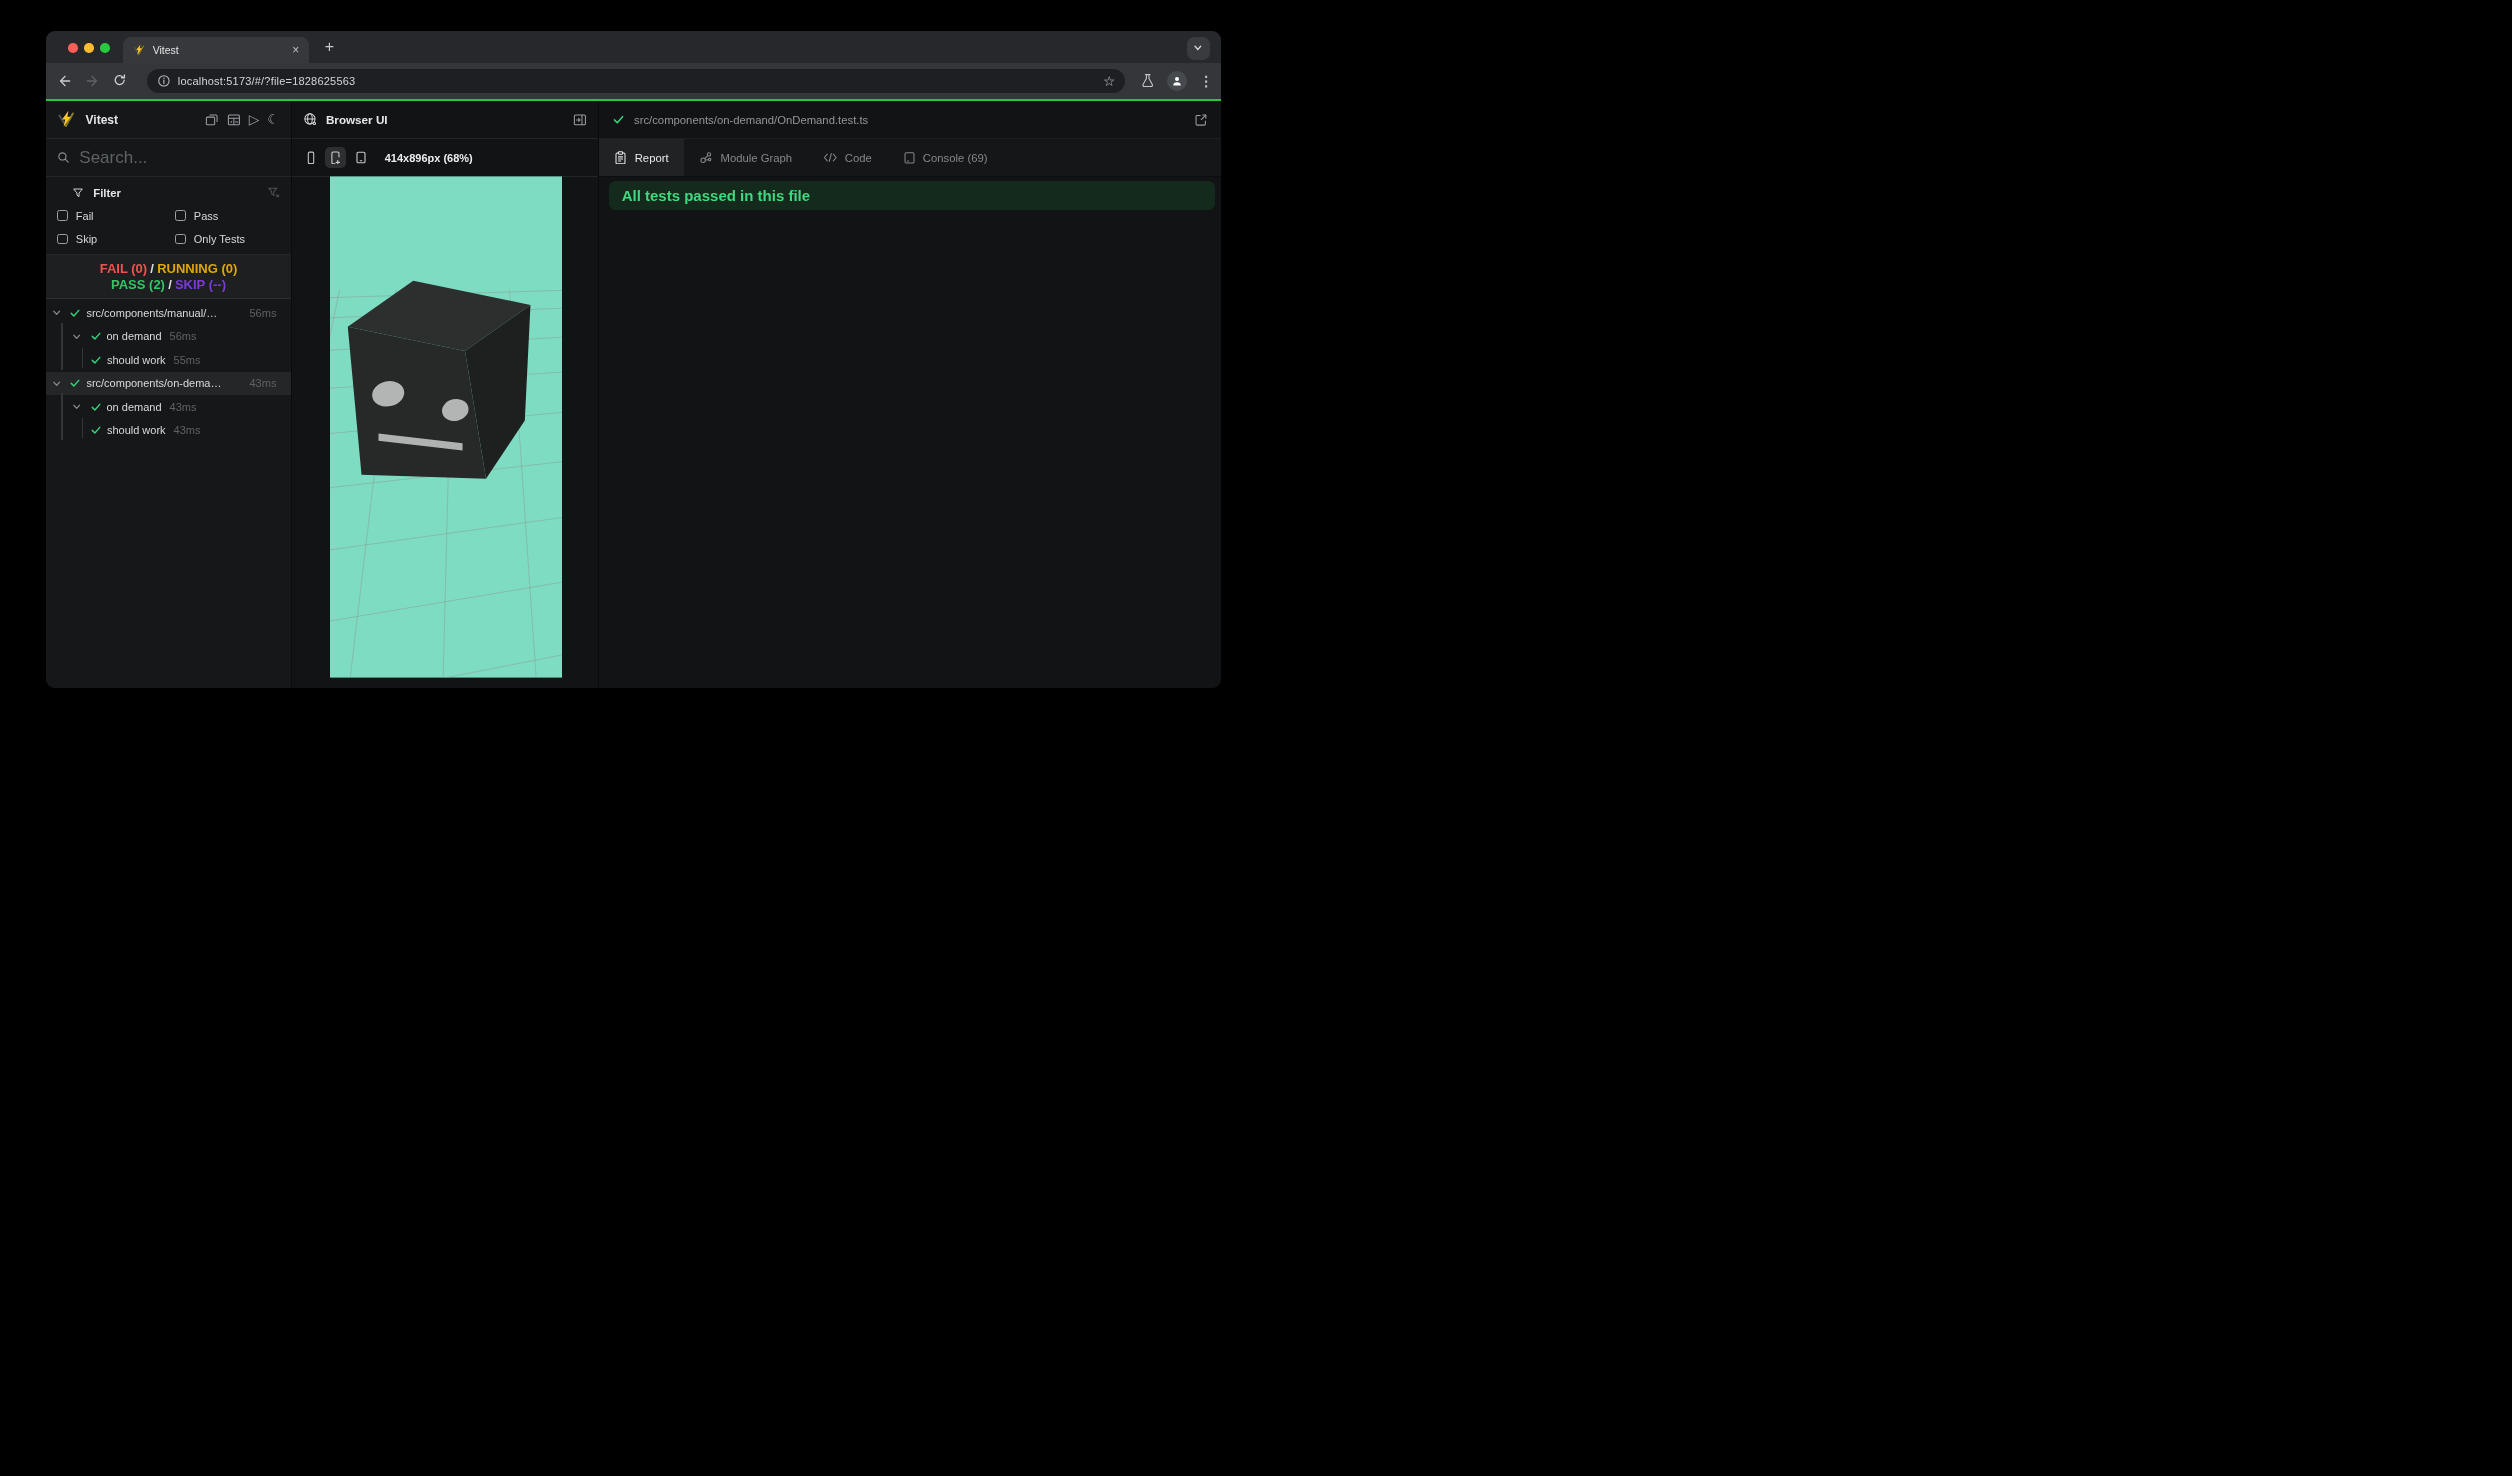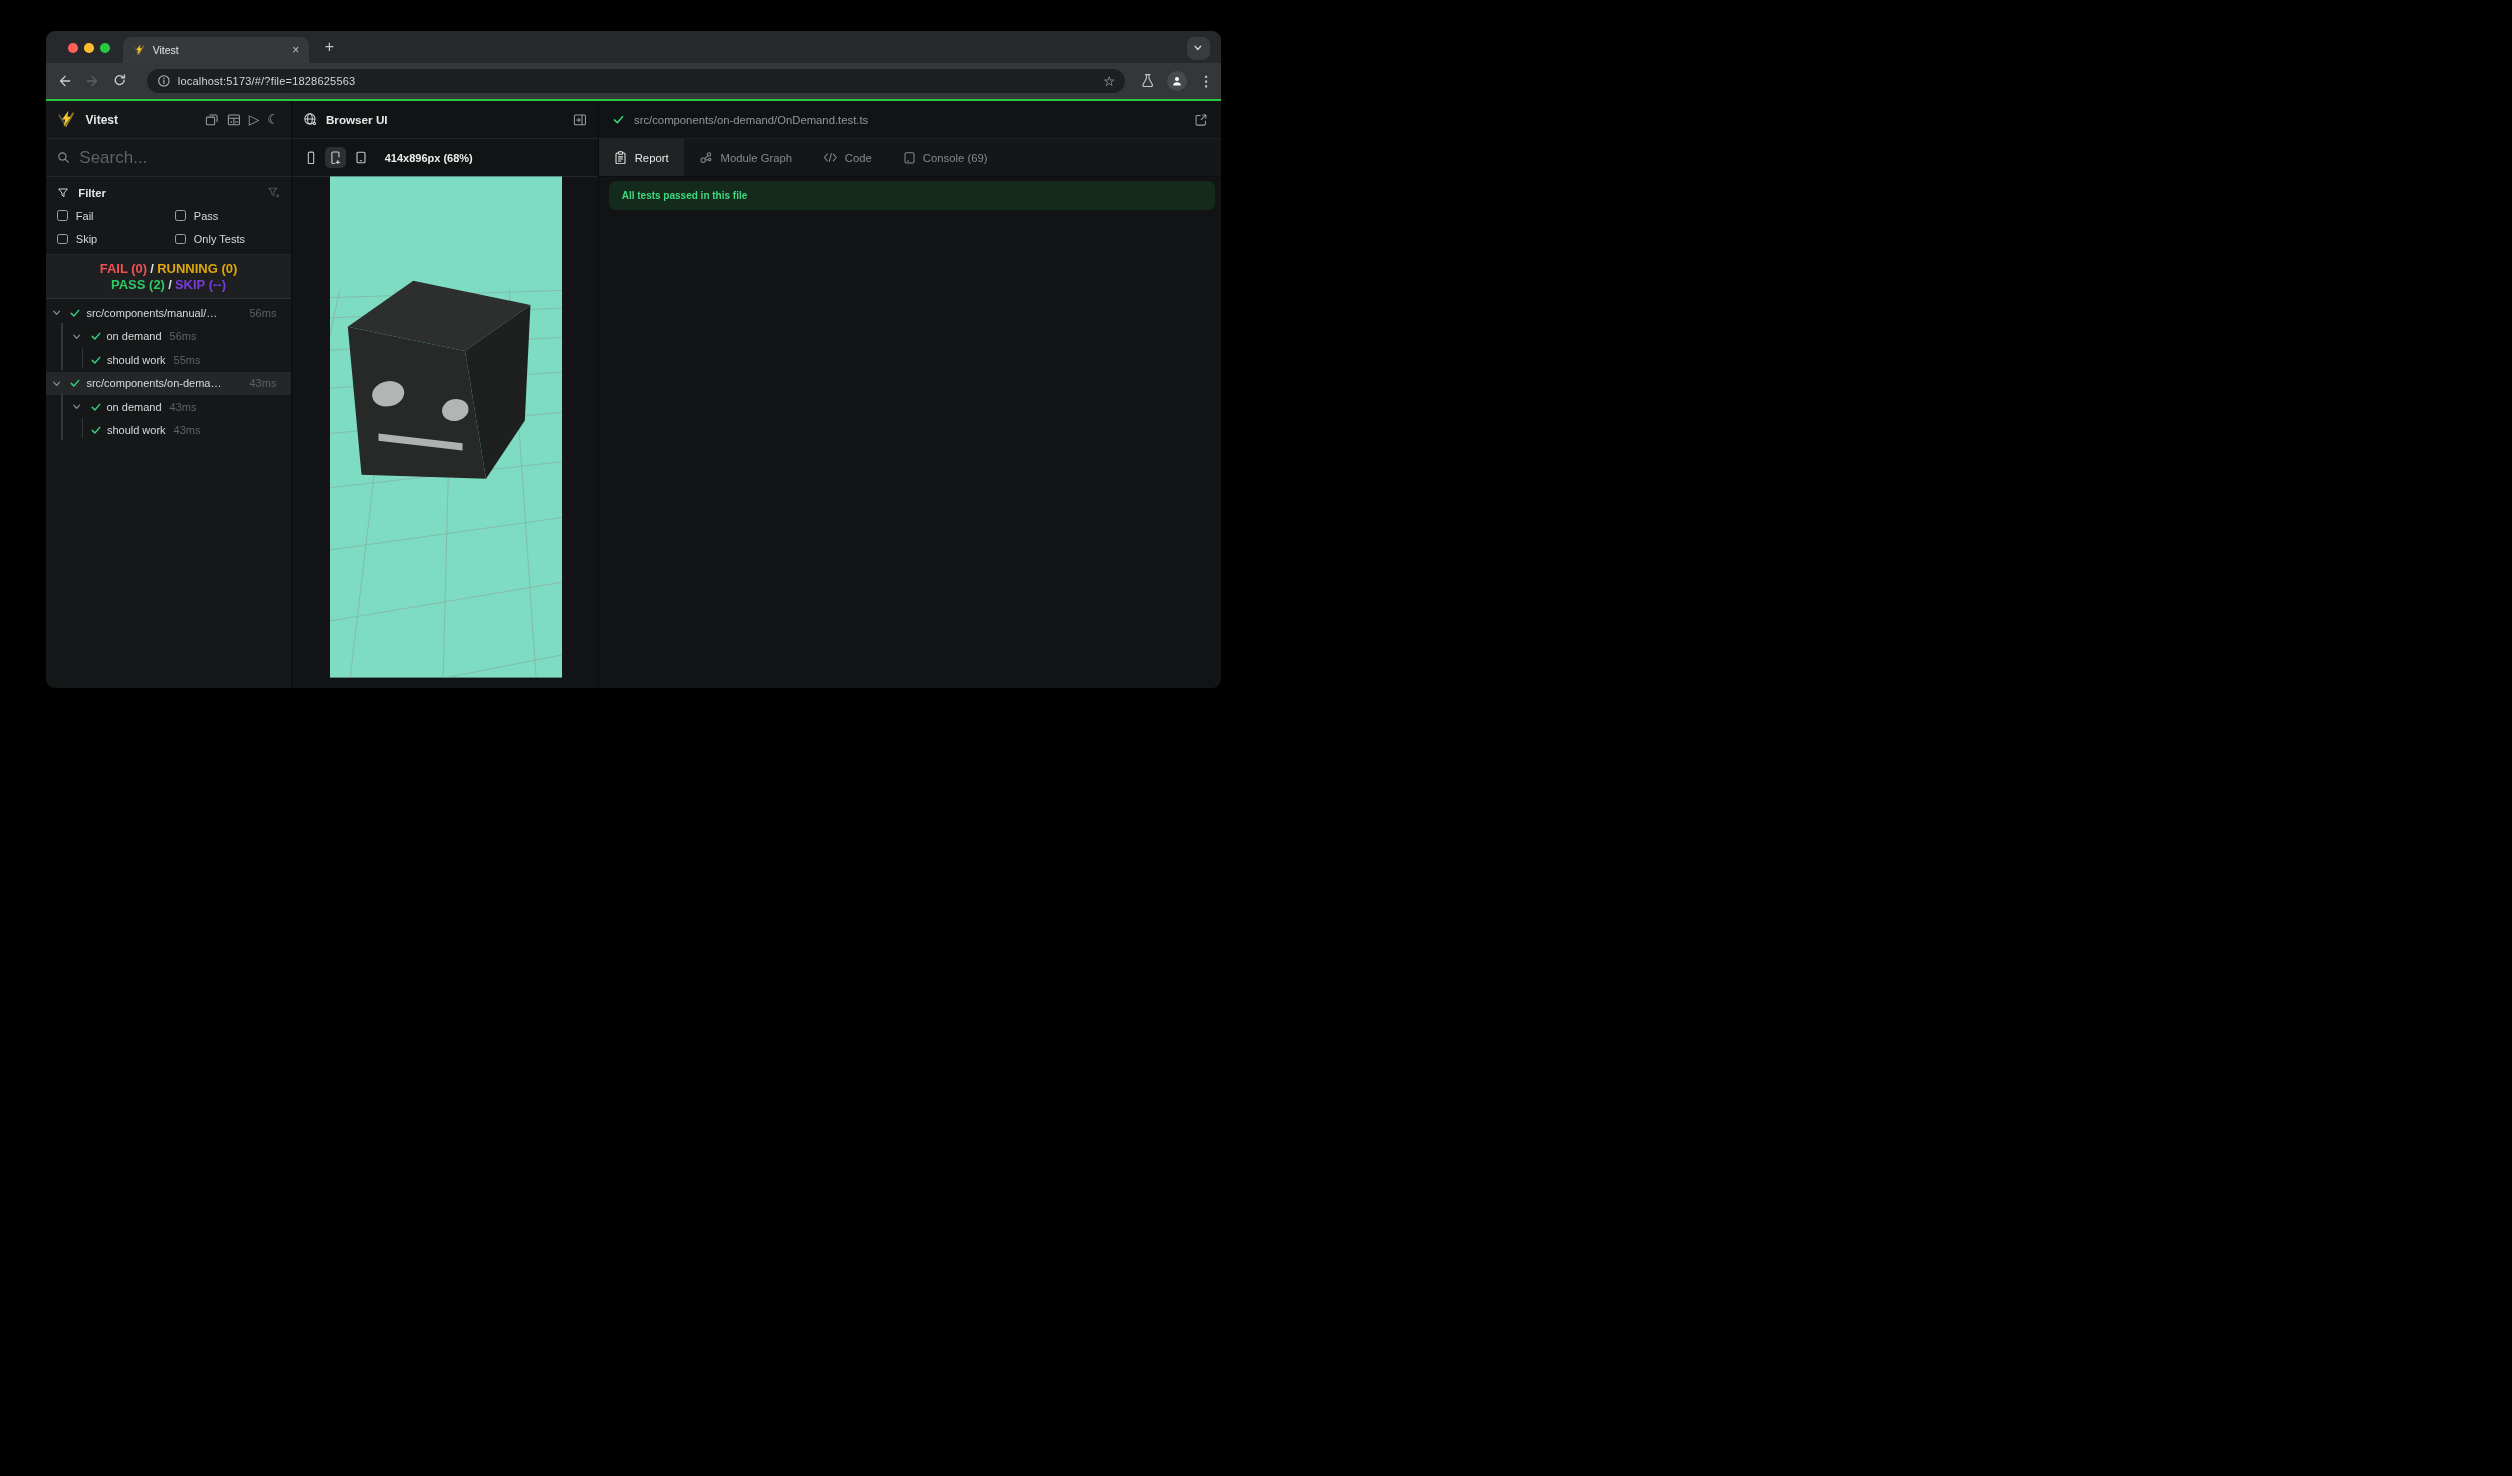--- a/index.html
+++ b/index.html
@@ -50,21 +50,21 @@
 
   
   .s-title { margin-left:9.7px; font-size:12px; font-weight:600; color:#e5e6e7; }
   .s-actions { margin-left:auto; display:flex; align-items:center; gap:8px; color:#9ba0a4; }
   .glyphbtn { font-size:13.8px; color:#9ba0a4; line-height:1; }
   .s-search input { background:transparent; border:none; outline:none; margin-left:9px; flex:1;
                     font-size:17px; color:#d5d7d8; font-family:"Liberation Sans",sans-serif; }
   .s-search input::placeholder { color:#5e6367; }
   .dim { opacity:.38; }
   .s-filter { border-bottom:0.8px solid #232627; padding:6.5px 0 9.7px; }
-  .f-title { display:flex; align-items:center; padding:4px 11.3px; height:18px; }
+  .f-title { display:flex; align-items:center; padding:4px 11.3px; height:18px;margin-left:15px; }
   .f-title .label { margin-left:9px; font-size:11.3px; font-weight:700; color:#e4e5e6; }
   .f-title .clear { margin-left:auto; }
   .f-grid { display:grid; grid-template-columns:118px auto; row-gap:11.3px; padding:8px 11.3px 0; }
   .f-opt { display:flex; align-items:center; gap:8px; font-size:11px; color:#d6d8d9; }
   .cb { width:10.5px; height:10.5px; border:1.2px solid #9ba1a5; border-radius:2.4px; background:transparent; }
 
   .s-status { background:#1d1f21; border-bottom:0.8px solid #2c2f31; padding:5.7px 0 6.5px;
               text-align:center; font-weight:700; font-size:13px; line-height:15.4px; }
   .st-fail{color:#f05252}.st-run{color:#e0a70a}.st-pass{color:#2fc964}.st-skip{color:#7a3bdd}
   .st-sep{color:#dcdddf; padding:0 3.2px;}
@@ -95,21 +95,21 @@
   
   .d-path { height:38px; border-bottom:0.8px solid #1d2021; display:flex; align-items:center; padding:0 13px; }
   .d-pathtext { margin-left:9px; font-size:11.3px; color:#939799; }
   .d-ext { margin-left:auto; }
   .d-tabs { height:38px; background:#141617; border-bottom:0.8px solid #0c0d0e; display:flex; }
   .dtab { display:flex; align-items:center; gap:7.3px; padding:0 15.4px; font-size:11.3px; color:#85898d; }
   .dtab.active { background:#202223; color:#e8eaeb; }
   .d-content { position:absolute; top:77px; left:0; right:0; bottom:0; }
   .banner { position:absolute; left:9.7px; right:6.5px; top:3.2px; height:29px; background:#142a1c;
             border-radius:6.5px; display:flex; align-items:center; padding:0 13px;
-            color:#3fd97f; font-weight:700; font-size:10px; }
+            color:#3fd97f; font-weight:700; font-size:15px; }
 </style>
 </head>
 <body>
 
 <div class="window">
 
   <div class="tabstrip">
     <div class="traffic">
       <div class="dot r"></div>
       <div class="dot y"></div>

